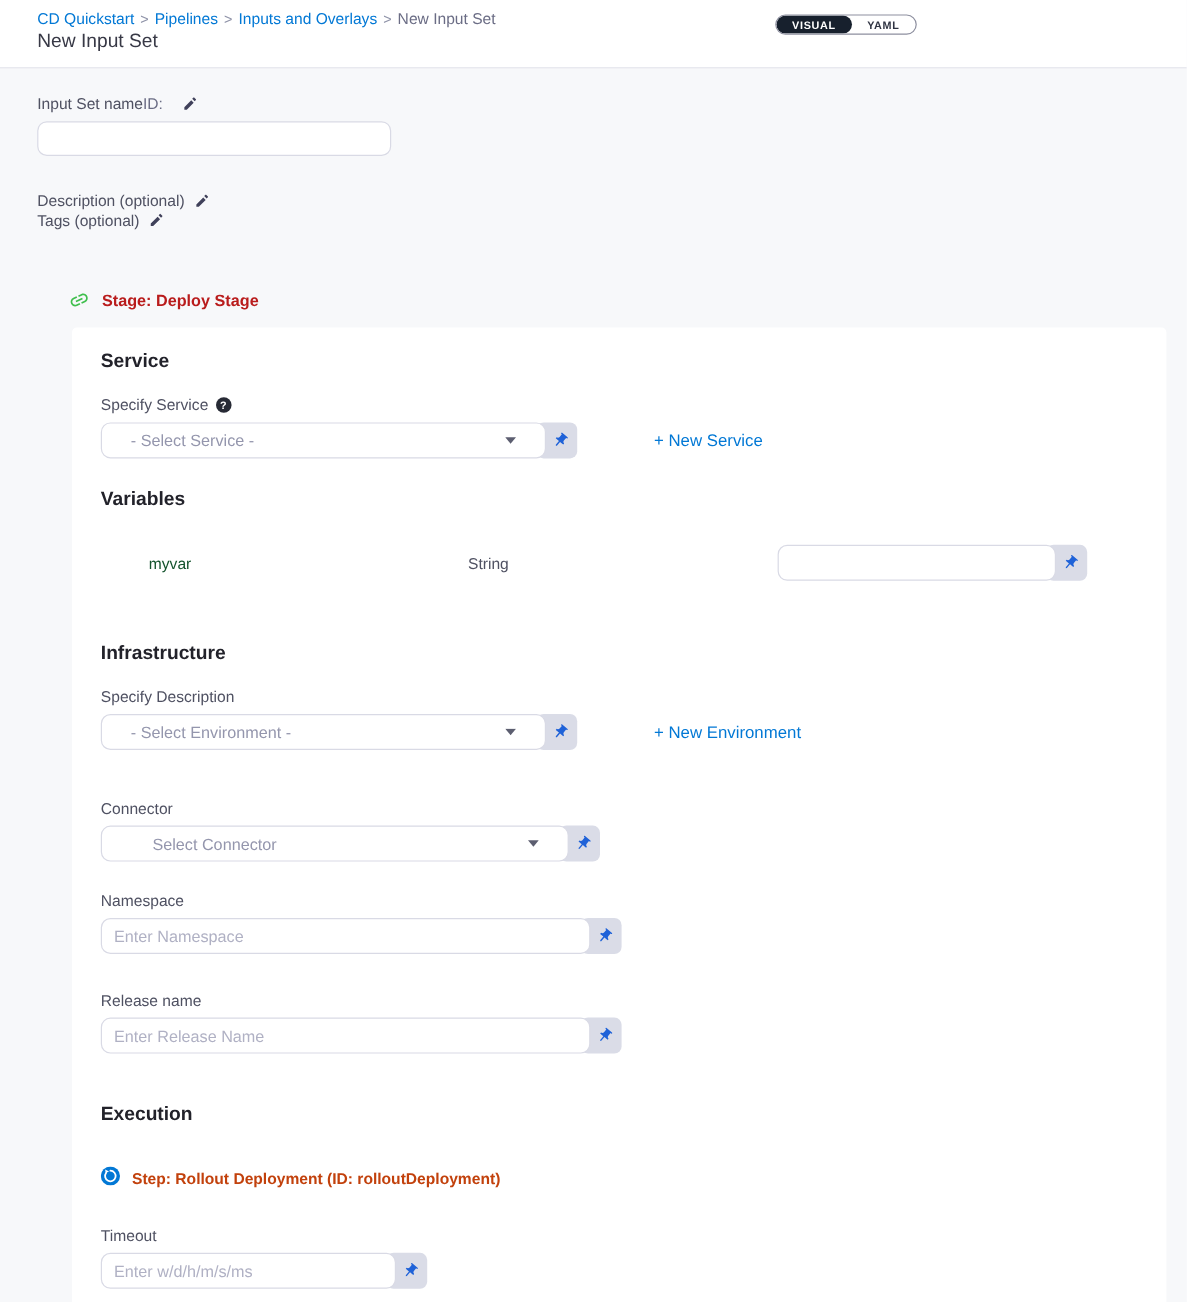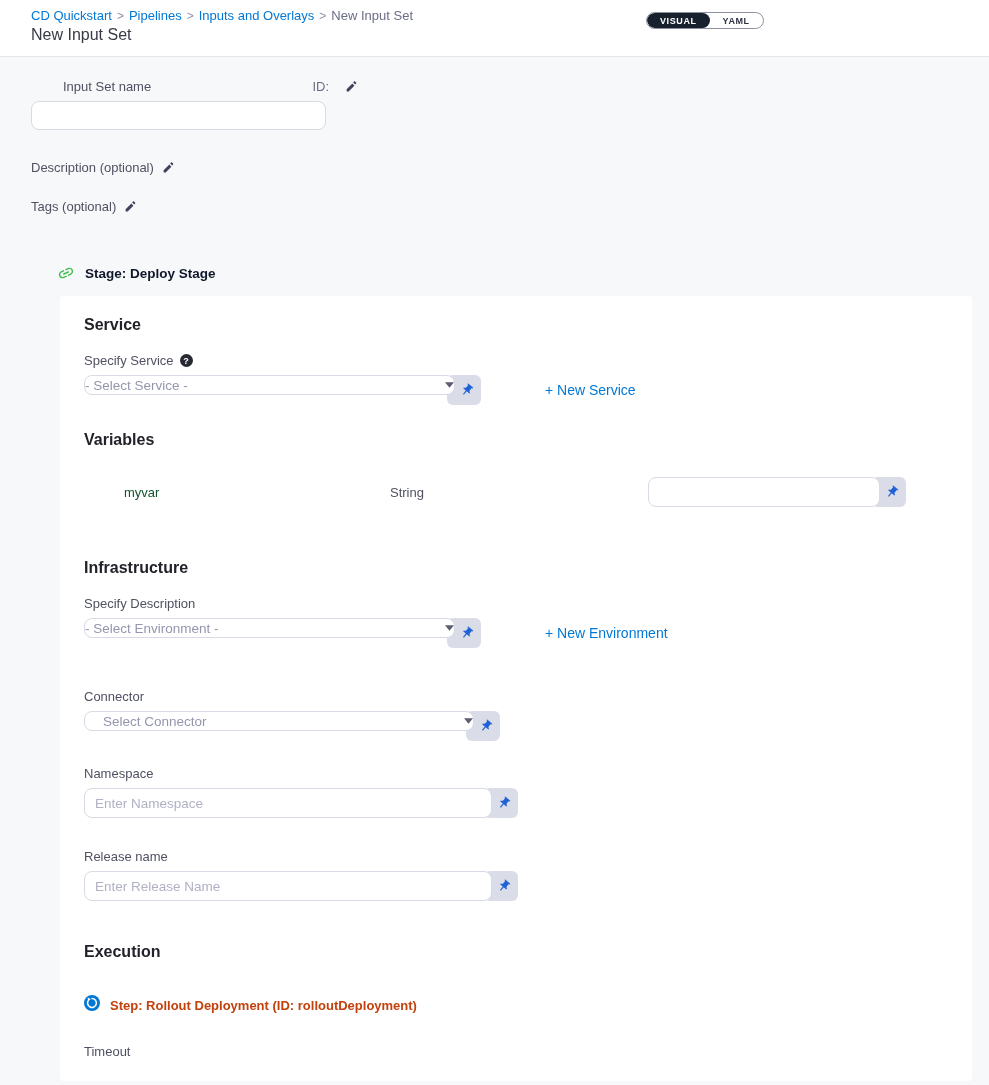--- a/index.html
+++ b/index.html
@@ -24,54 +24,54 @@
     display:flex; align-items:stretch; background:#fff;
     border:1px solid #8d8f9f; border-radius:99px; overflow:hidden;
   }
   .view-toggle .seg {
     font-size:9px; font-weight:bold; letter-spacing:.6px; padding:0 13px;
     display:flex; align-items:center; color:#2f3342; cursor:pointer;
   }
   .view-toggle .seg.active { background:var(--toggle-dark,#17202d); color:#fff; border-radius:99px; }
   
   .meta-form { padding:22px 0 0 31px; }
-  .name-label-row { width:295px; display:flex; justify-content:space-between; align-items:center; font-size:13px; color:#4f5162;margin-left:32px; }
+  .name-label-row { width:295px; display:flex; justify-content:flex-start; align-items:center; font-size:13px; color:#4f5162; }
   .id-part { display:flex; align-items:center; gap:16px; color:#6b6d85; }
   .text-input {
     width:295px; height:29px; margin-top:7px; padding:0 10px;
     border:1px solid #d9dae5; border-radius:8px; background:#fff;
     font-size:13px; color:#383946; outline:none;
     font-family:"Liberation Sans","DejaVu Sans",sans-serif;
   }
   .text-input::placeholder { color:#b0b1c4; }
   .opt-row { display:flex; align-items:center; gap:8px; font-size:13px; color:#4f5162; cursor:pointer; }
   .opt-desc { margin-top:30px; }
-  .opt-tags { margin-top:24px; }
+  .opt-tags { margin-top:1px; }
   .pencil { display:inline-flex; }
   
   .stage-row { display:flex; align-items:center; gap:10px; margin:50px 0 0 57px; }
-  .stage-row .label { font-size:13.5px; font-weight:bold; color:#0f172a; }
+  .stage-row .label { font-size:13.5px; font-weight:bold; color:#b91c1c; }
   .link-icon svg { transform:rotate(-25deg); display:block; }
   
   .card {
     margin:14px 0 23px 60px; width:912px; background:#fff;
     border-radius:4px; padding:20px 24px 22px 24px;
   }
   .section-heading { font-size:16px; font-weight:bold; color:#22222a; }
   .field-label { font-size:13px; color:#4f5162; display:flex; align-items:center; gap:6px; }
   .help-icon {
     width:13px; height:13px; border-radius:50%; background:#272a35; color:#fff;
     font-size:9px; font-weight:bold; display:inline-flex; align-items:center; justify-content:center;
   }
   .input-with-pin { display:flex; align-items:stretch; }
   .selectbox {
-    position:relative; z-index:1; height:20px; background:#fff;
+    position:relative; z-index:1; height:30px; background:#fff;
     border:1px solid #d9dae5; border-radius:8px;
     display:flex; align-items:center; justify-content:space-between;
-    padding:0 0; cursor:pointer;
+    padding:0 24px; cursor:pointer;
   }
   .selectbox .ph { font-size:13.5px; color:#9496ad; }
   .selectbox.indent .ph { padding-left:18px; }
   .pin-btn {
     width:34px; height:30px; margin-left:-8px; padding-left:6px;
     background:#dadce7; border:none; border-radius:6px; cursor:pointer;
     display:flex; align-items:center; justify-content:center;
   }
   .pin-btn svg { display:block; }
   .plain-input {
@@ -275,14 +275,24 @@
       <svg width="16" height="16" viewBox="0 0 16 16">
           <circle cx="8" cy="8" r="8" fill="var(--step-blue,#0278d5)"></circle>
           <path d="M8 3.6a4.4 4.4 0 1 1-3.5 1.7" stroke="#fff" stroke-width="1.5" fill="none" stroke-linecap="round"></path>
           <path d="M3.6 2.6l.5 3 2.8-1.3z" fill="#fff"></path>
         </svg>
     </span>
     <span class="label">Step: Rollout Deployment (ID: rolloutDeployment)</span>
   </div>
 
   <div class="field-label mt-timeout">Timeout</div>
+  <div class="row-flex mt-input">
+    <div class="input-with-pin">
+      <input class="plain-input w-timeout" type="text" placeholder="Enter w/d/h/m/s/ms" style="">
+      <button class="pin-btn">
+        <svg viewBox="0 0 24 24" width="14" height="14" fill="var(--pin-blue,#1f62d8)">
+            <path transform="rotate(40 12 12)" d="M16 9V4h1c.55 0 1-.45 1-1s-.45-1-1-1H7c-.55 0-1 .45-1 1s.45 1 1 1h1v5c0 1.66-1.34 3-3 3v2h5.97v7l1 1 1-1v-7H19v-2c-1.66 0-3-1.34-3-3z"></path>
+          </svg>
+      </button>
+    </div>
+  </div>
 
 </div>
 
 </body></html>

